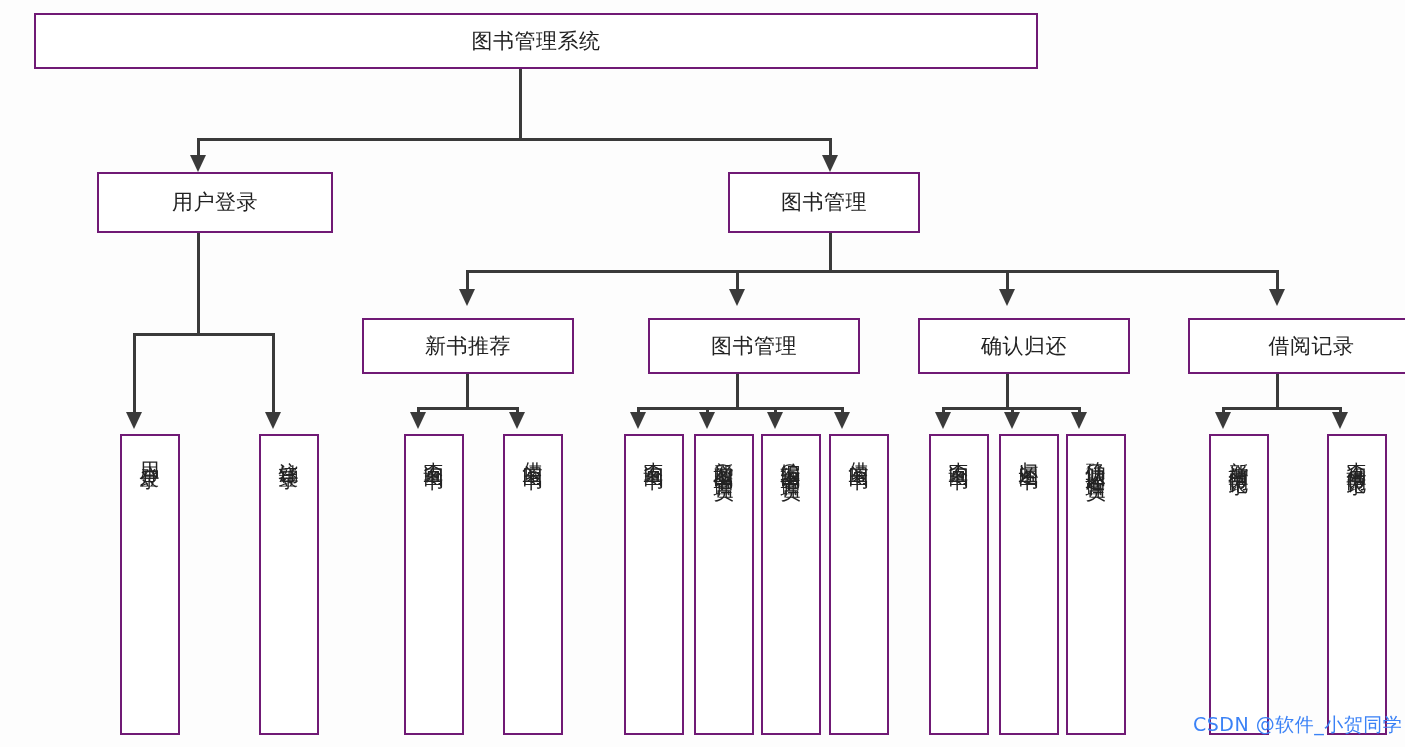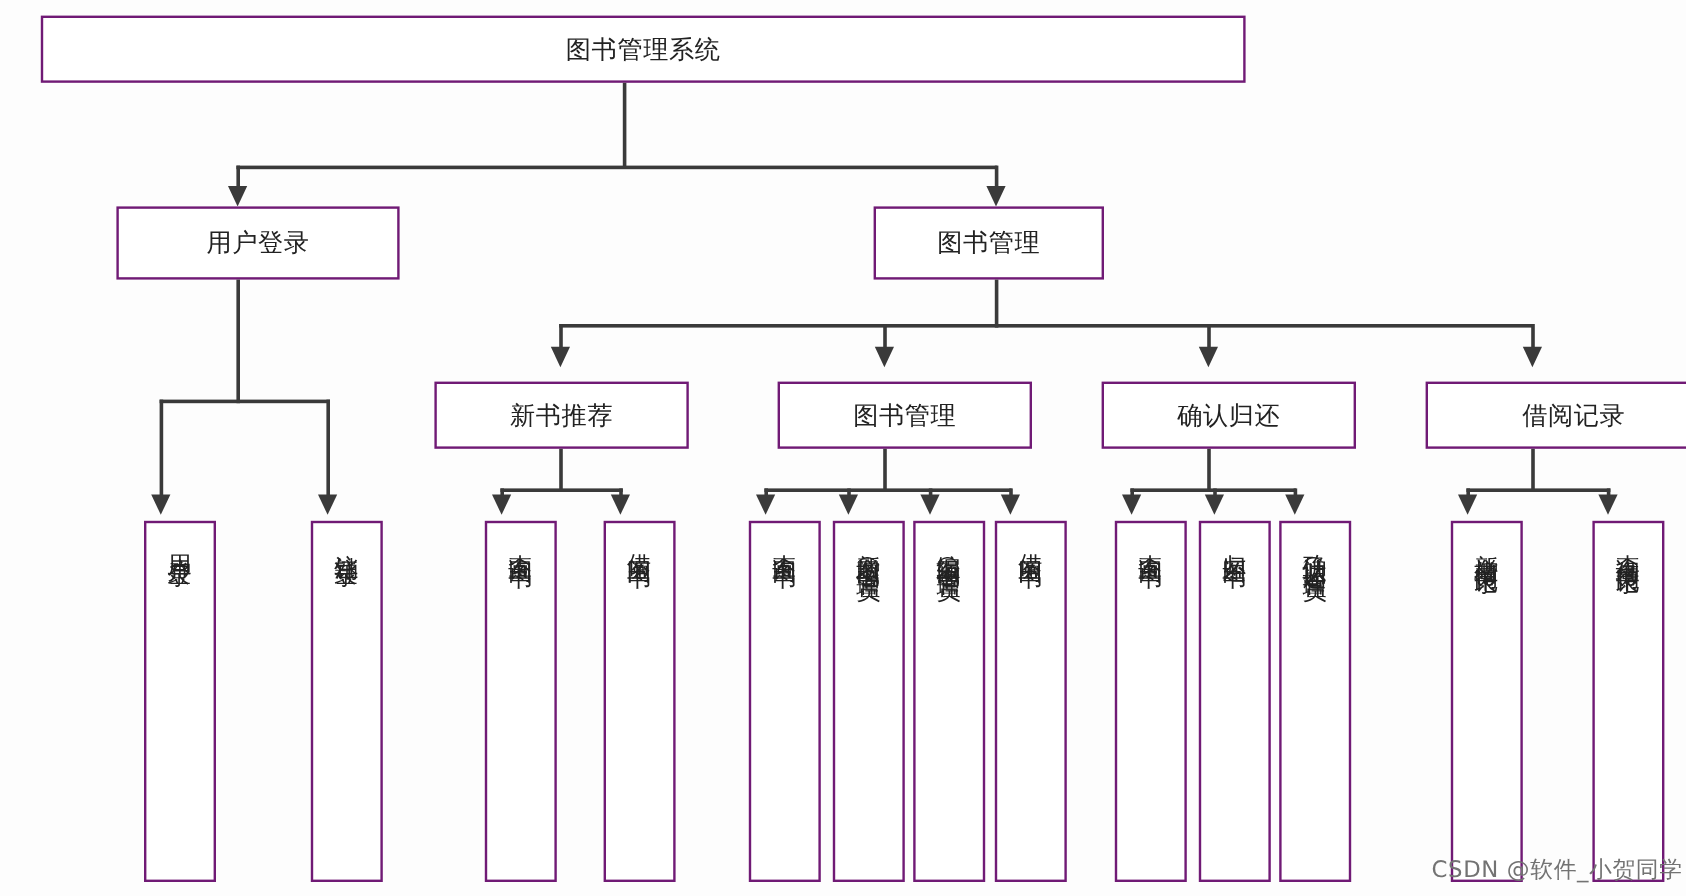--- a/index.html
+++ b/index.html
@@ -66,21 +66,21 @@
     width: 0;
     height: 0;
     border-left: 8px solid transparent;
     border-right: 8px solid transparent;
     border-top: 17px solid #3a3a3a;
   }
   
   .watermark {
     position: absolute;
     font-size: 19px;
-    color: #737373;
+    color: #3b82f6;
     letter-spacing: 0.5px;
     white-space: nowrap;
     user-select: none;
   }
 </style>
 </head>
 <body>
 
 <div id="canvas">
 

